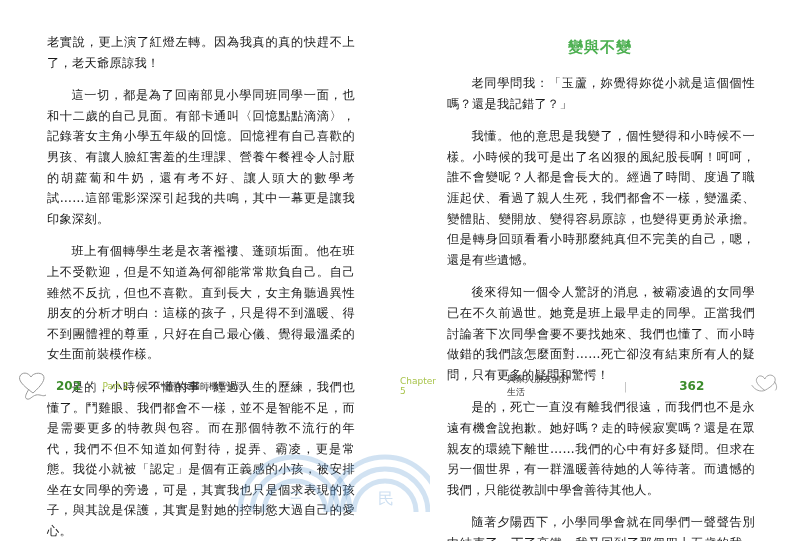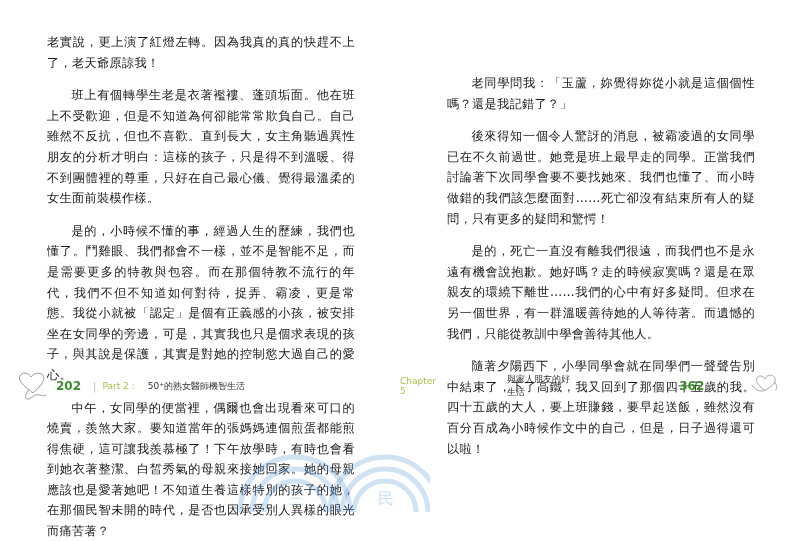--- a/index.html
+++ b/index.html
@@ -29,40 +29,43 @@
                   letter-spacing: 2px; white-space: nowrap; }
     .wm-text-url { position: absolute; left: 210px; top: 36px; font-family: "DejaVu Sans", sans-serif;
                    font-size: 20px; color: rgba(90,150,210,0.3); white-space: nowrap; }
   </style>
 </head>
 <body>
 
 <div class="page left">
   <div class="text-block">
     <p class="para noindent">老實說，更上演了紅燈左轉。因為我真的真的快趕不上了，老天爺原諒我！</p>
+    <p class="para">這一切，都是為了回南部見小學同班同學一面，也和十二歲的自己見面。有部卡通叫〈回憶點點滴滴〉，記錄著女主角小學五年級的回憶。回憶裡有自己喜歡的男孩、有讓人臉紅害羞的生理課、營養午餐裡令人討厭的胡蘿蔔和牛奶，還有考不好、讓人頭大的數學考試……這部電影深深引起我的共鳴，其中一幕更是讓我印象深刻。</p>
     <p class="para">班上有個轉學生老是衣著襤褸、蓬頭垢面。他在班上不受歡迎，但是不知道為何卻能常常欺負自己。自己雖然不反抗，但也不喜歡。直到長大，女主角聽過異性朋友的分析才明白：這樣的孩子，只是得不到溫暖、得不到團體裡的尊重，只好在自己最心儀、覺得最溫柔的女生面前裝模作樣。</p>
     <p class="para">是的，小時候不懂的事，經過人生的歷練，我們也懂了。鬥雞眼、我們都會不一樣，並不是智能不足，而是需要更多的特教與包容。而在那個特教不流行的年代，我們不但不知道如何對待，捉弄、霸凌，更是常態。我從小就被「認定」是個有正義感的小孩，被安排坐在女同學的旁邊，可是，其實我也只是個求表現的孩子，與其說是保護，其實是對她的控制慾大過自己的愛心。</p>
     <p class="para">中午，女同學的便當裡，偶爾也會出現看來可口的燒賣，羨煞大家。要知道當年的張媽媽連個煎蛋都能煎得焦硬，這可讓我羨慕極了！下午放學時，有時也會看到她衣著整潔、白皙秀氣的母親來接她回家。她的母親應該也是愛著她吧！不知道生養這樣特別的孩子的她，在那個民智未開的時代，是否也因承受別人異樣的眼光而痛苦著？</p>
   </div>
 
   <div class="footer">
     <svg class="heart" viewBox="0 0 34 30">
       <path d="M17 22 C6 14 2 9 4 5 C6 1 12 1 15 6 C17 2 24 1 27 4 C30 8 26 14 17 22 Z" fill="none" stroke="#9a9a9a" stroke-width="1"></path>
       <path d="M13 18 C10 23 8 27 11 28 C14 29 16 25 20 24 C24 23 27 26 30 24" fill="none" stroke="#9a9a9a" stroke-width="1"></path>
     </svg>
     <span class="page-num">202</span>
     <span class="sep">|</span>
     <span class="part-label">Part 2：</span>
     <span>50⁺的熟女醫師機智生活</span>
   </div>
 </div>
 
 <div class="page right">
+  <div class="chapter-title">變與不變</div>
   <div class="text-block">
     <p class="para">老同學問我：「玉蘆，妳覺得妳從小就是這個個性嗎？還是我記錯了？」</p>
+    <p class="para">我懂。他的意思是我變了，個性變得和小時候不一樣。小時候的我可是出了名凶狠的風紀股長啊！呵呵，誰不會變呢？人都是會長大的。經過了時間、度過了職涯起伏、看過了親人生死，我們都會不一樣，變溫柔、變體貼、變開放、變得容易原諒，也變得更勇於承擔。但是轉身回頭看看小時那麼純真但不完美的自己，嗯，還是有些遺憾。</p>
     <p class="para">後來得知一個令人驚訝的消息，被霸凌過的女同學已在不久前過世。她竟是班上最早走的同學。正當我們討論著下次同學會要不要找她來、我們也懂了、而小時做錯的我們該怎麼面對……死亡卻沒有結束所有人的疑問，只有更多的疑問和驚愕！</p>
     <p class="para">是的，死亡一直沒有離我們很遠，而我們也不是永遠有機會說抱歉。她好嗎？走的時候寂寞嗎？還是在眾親友的環繞下離世……我們的心中有好多疑問。但求在另一個世界，有一群溫暖善待她的人等待著。而遺憾的我們，只能從教訓中學會善待其他人。</p>
     <p class="para">隨著夕陽西下，小學同學會就在同學們一聲聲告別中結束了，下了高鐵，我又回到了那個四十五歲的我。四十五歲的大人，要上班賺錢，要早起送飯，雖然沒有百分百成為小時候作文中的自己，但是，日子過得還可以啦！</p>
 
   </div>
 
   <div class="footer">
     <span class="part-label">Chapter 5</span>
     <span style="margin-left:18px;">與家人朋友的好生活</span>
     <span class="sep">|</span>

